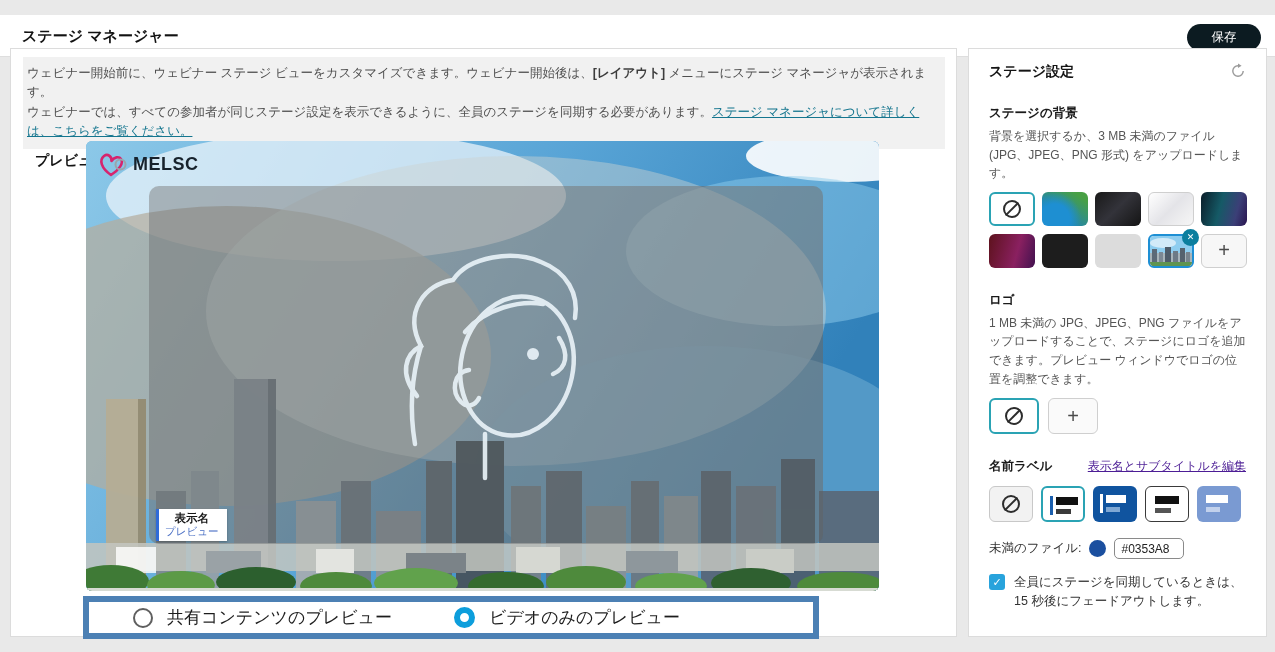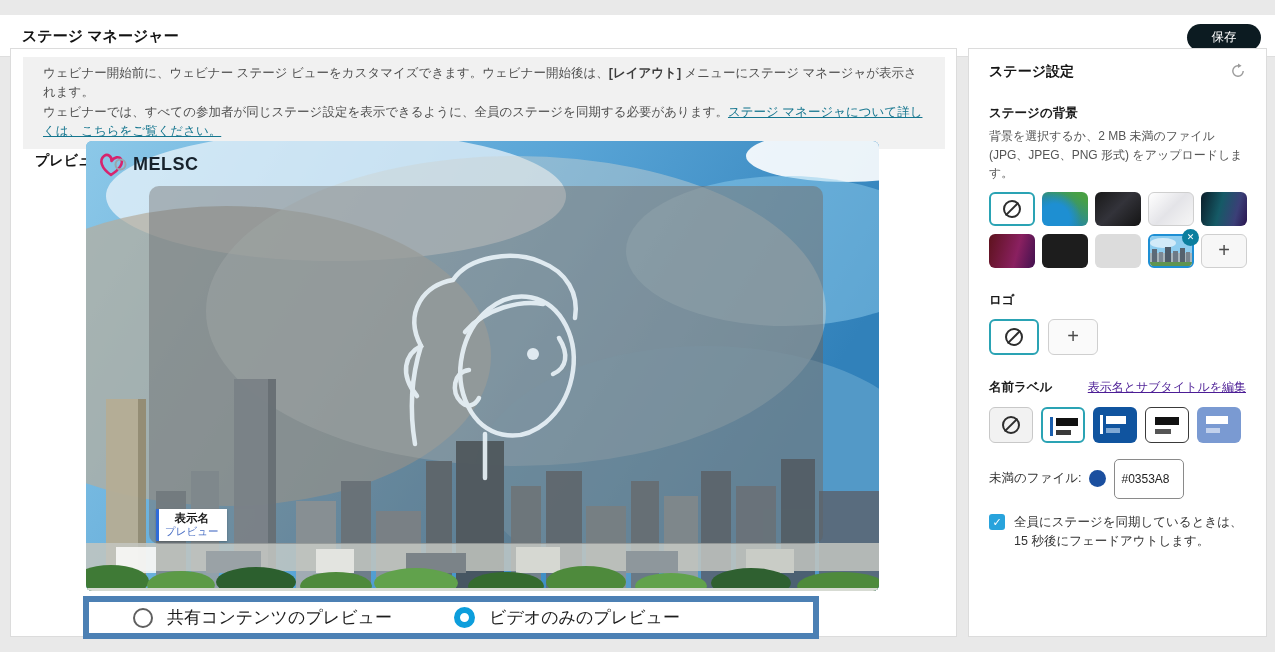--- a/index.html
+++ b/index.html
@@ -9,21 +9,21 @@
   
   .topbar { position:absolute; left:0; top:15px; width:1275px; height:42px; background:#fff; border-bottom:1px solid #dedede;padding-left:12px; }
   .topbar-title { position:absolute; left:22px; top:12px; font-size:15px; font-weight:bold; color:#121212; }
   .save-btn { position:absolute; right:14px; top:9px; width:74px; height:27px; background:#0c1b21; color:#fff; border:none; border-radius:16px; font-size:12.5px; cursor:pointer; font-family:inherit; }
 
   
   .left-card  { position:absolute; left:10px;  top:48px; width:947px; height:589px; background:#fff; border:1px solid #dcdcdc; }
   .right-card { position:absolute; left:968px; top:48px; width:299px; height:589px; background:#fff; border:1px solid #dcdcdc; padding:14px 20px; }
 
   
-  .notice { position:absolute; left:12px; top:8px; width:922px; background:#f1f1f1; padding:7px 20px; font-size:12.5px; color:#4f4f4f; line-height:1.55; }
+  .notice { position:absolute; left:12px; top:8px; width:922px; background:#f1f1f1; padding:7px 4px; font-size:12.5px; color:#4f4f4f; line-height:1.55; }
   .notice b { color:#3d3d3d; }
   .notice a { color:#15768f; text-decoration:underline; cursor:pointer; }
 
   
   .preview-title { position:absolute; left:24px; top:103px; font-size:14px; font-weight:bold; color:#141414; }
   .info-icon { display:inline-block; width:14px; height:14px; border:1px solid #9a9a9a; border-radius:50%; color:#8a8a8a; font-size:9.5px; font-weight:normal; text-align:center; line-height:12px; vertical-align:2px; margin-left:6px; cursor:pointer; }
 
   .preview { position:absolute; left:75px; top:92px; width:793px; height:450px; border-radius:6px; overflow:hidden; background:#6fb0d8;text-align:center; }
   .preview svg.bg { position:absolute; left:0; top:0; }
 
@@ -87,21 +87,21 @@
   .nl-btn.fill-blue { background:#10549f; border:none; }
   .nl-btn.fill-lblue { background:#7a9ad2; border:none; }
   .nl-btn .vbar { position:absolute; left:7px; top:8px; width:3px; height:19px; }
   .nl-btn .b1 { position:absolute; left:13px; top:9px; height:8px; }
   .nl-btn .b2 { position:absolute; left:13px; top:21px; height:5px; }
   .nl-btn.dark-border { border:1px solid #3a3a3a; }
 
   .color-row { margin-top:16px; display:flex; align-items:center; gap:8px; }
   .color-label { font-size:12.5px; color:#333; }
   .color-swatch { width:17px; height:17px; border-radius:50%; background:#1b4f9f; cursor:pointer; }
-  .color-input { width:70px; height:40px; border:1px solid #8a8a8a; border-radius:5px; font-size:12px; color:#222; padding:0 6px; font-family:inherit; }
+  .color-input { width:70px; height:21px; border:1px solid #8a8a8a; border-radius:5px; font-size:12px; color:#222; padding:0 6px; font-family:inherit; }
 
   .sync-row { margin-top:14px; display:flex; gap:9px; cursor:pointer; }
   .checkbox { flex:0 0 16px; width:16px; height:16px; margin-top:1px; border-radius:3px; background:#28a3dc; color:#fff; font-size:11px; line-height:16px; text-align:center; }
   .sync-text { font-size:12.5px; color:#333; line-height:1.5; }
 </style>
 </head>
 <body>
 
 <div class="topbar">
   <div class="topbar-title">ステージ マネージャー</div>
@@ -231,21 +231,21 @@
     <div class="panel-title">ステージ設定</div>
     <button class="refresh-btn">
       <svg width="16" height="16" viewBox="0 0 16 16">
         <path d="M13.2 8 A 5.2 5.2 0 1 1 8 2.8" fill="none" stroke="#9a9a9a" stroke-width="1.4"></path>
         <path d="M8 0.6 L 8 5 L 11.6 2.8 Z" fill="#9a9a9a"></path>
       </svg>
     </button>
   </div>
 
   <div class="sec-title">ステージの背景</div>
-  <div class="sec-desc">背景を選択するか、2 MB 未満のファイル (JPG、JPEG、PNG 形式) をアップロードします。</div>
+  <div class="sec-desc">背景を選択するか、3 MB 未満のファイル (JPG、JPEG、PNG 形式) をアップロードします。</div>
 
   <div class="thumb-grid">
     <div class="thumb t-none sel-teal">
         <span class="slash"></span>
       </div>
     <div class="thumb t-bg2"></div>
     <div class="thumb t-bg3"></div>
     <div class="thumb t-bg4"></div>
     <div class="thumb t-bg5"></div>
     <div class="thumb t-bg6"></div>
@@ -265,20 +265,21 @@
         <rect y="26" width="42" height="4" fill="#5f9450"></rect>
       </svg>
       <span class="x-badge">✕</span>
     </div>
     <div class="thumb t-plus">
         <span>+</span>
       </div>
   </div>
 
   <div class="sec-title">ロゴ</div>
+  <div class="sec-desc">1 MB 未満の JPG、JPEG、PNG ファイルをアップロードすることで、ステージにロゴを追加できます。プレビュー ウィンドウでロゴの位置を調整できます。</div>
   <div class="logo-btns">
     <div class="logo-btn sel">
         <span class="slash"></span>
       </div>
     <div class="logo-btn">
         <span>+</span>
       </div>
   </div>
 
   <div class="nl-head">

